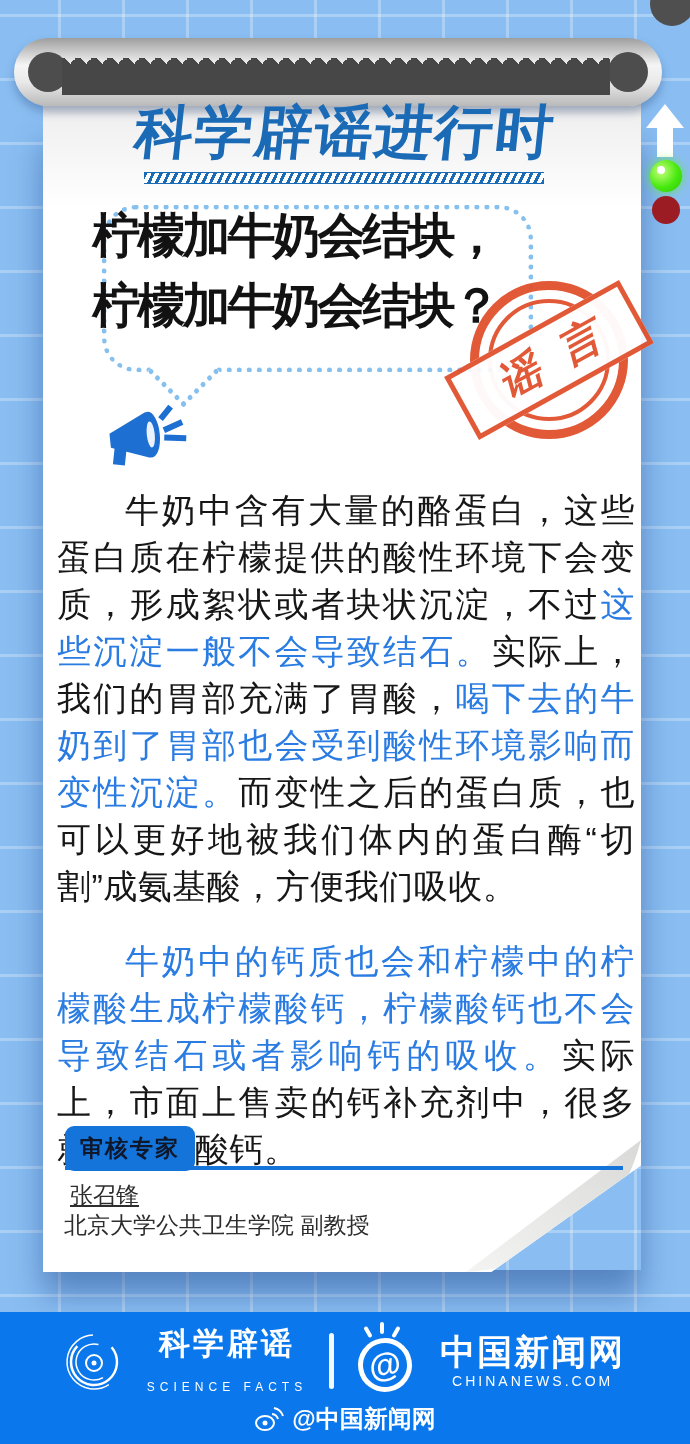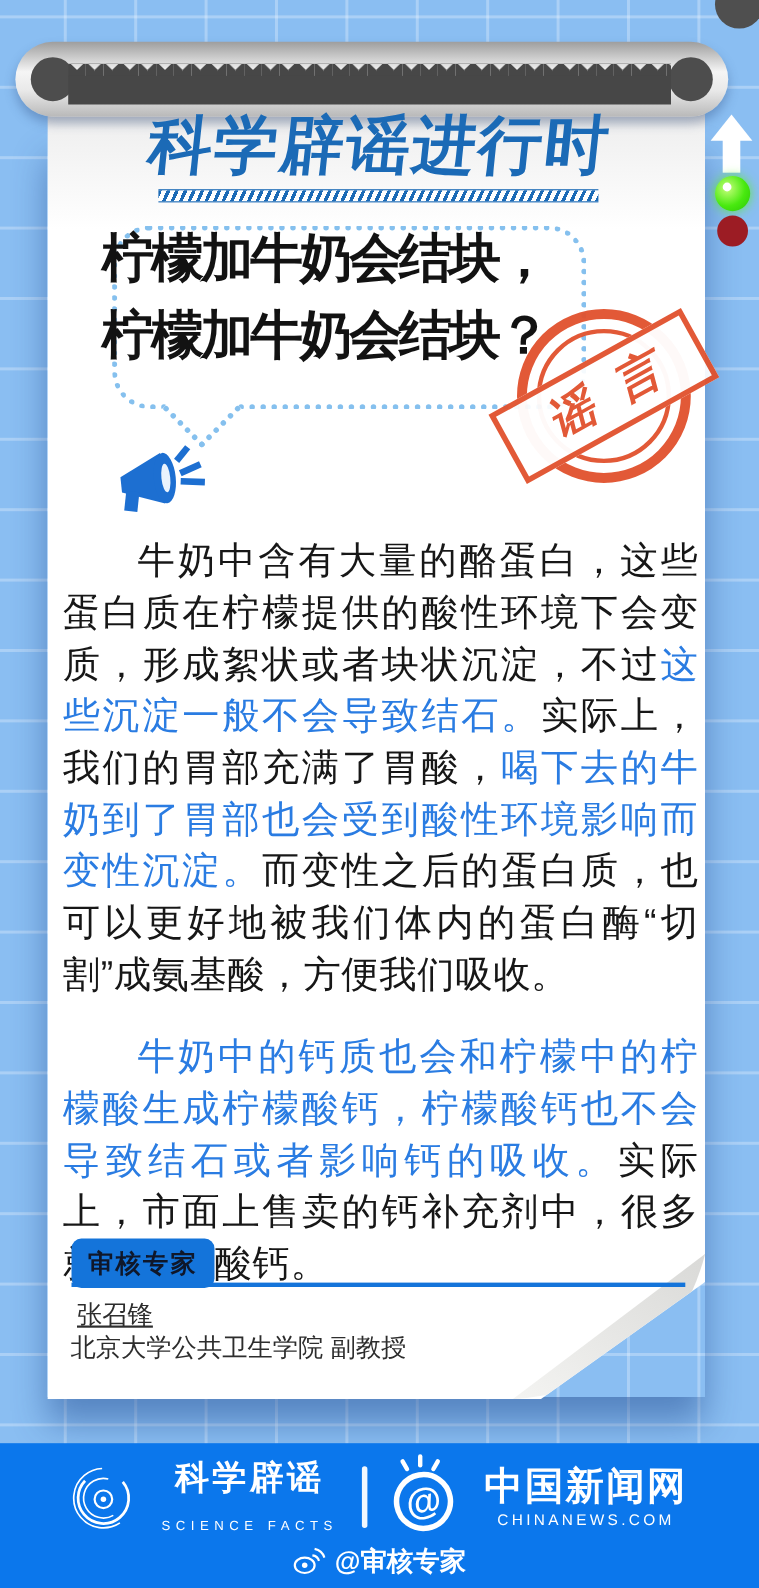--- a/index.html
+++ b/index.html
@@ -200,17 +200,17 @@
     </div>
     <div class="weibo-row">
       <svg width="30" height="26" viewBox="0 0 30 26">
         <g stroke="#fff" fill="none" stroke-width="2">
           <ellipse cx="11" cy="17" rx="9" ry="7"></ellipse>
           <circle cx="11" cy="17" r="2.5" fill="#fff" stroke="none"></circle>
           <path d="M18,8 A7,7 0 0 1 24,13"></path>
           <path d="M20,2 A12,12 0 0 1 29,10"></path>
         </g>
       </svg>
-      <span class="weibo-label">@审核专家</span>
+      <span class="weibo-label">@中国新闻网</span>
     </div>
   </div>
 
 </div>
 
 </body></html>

